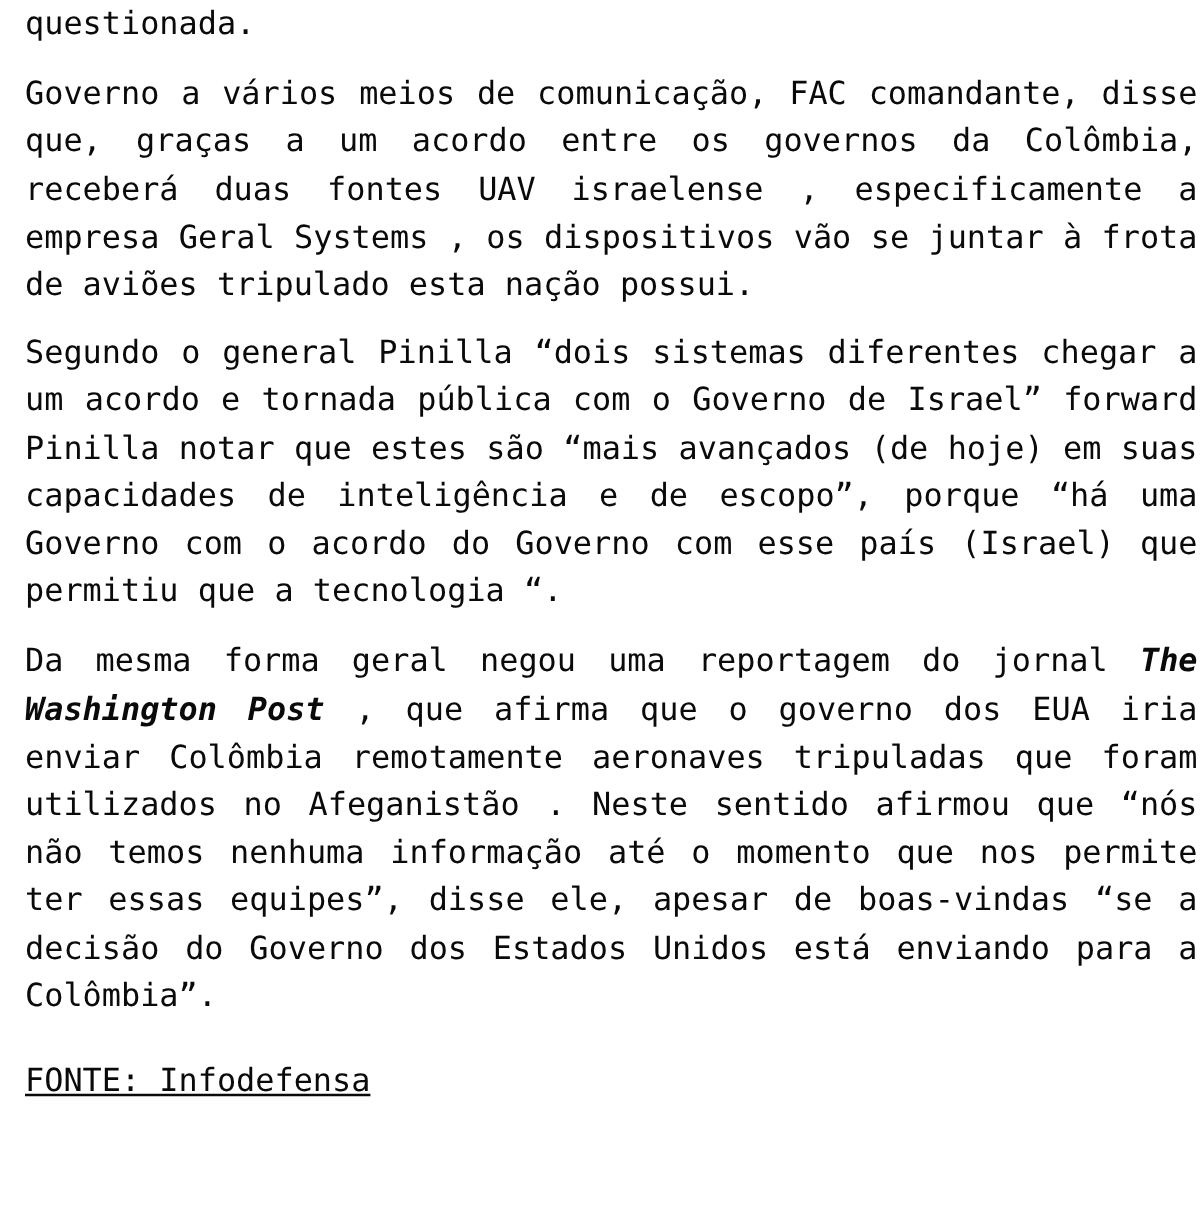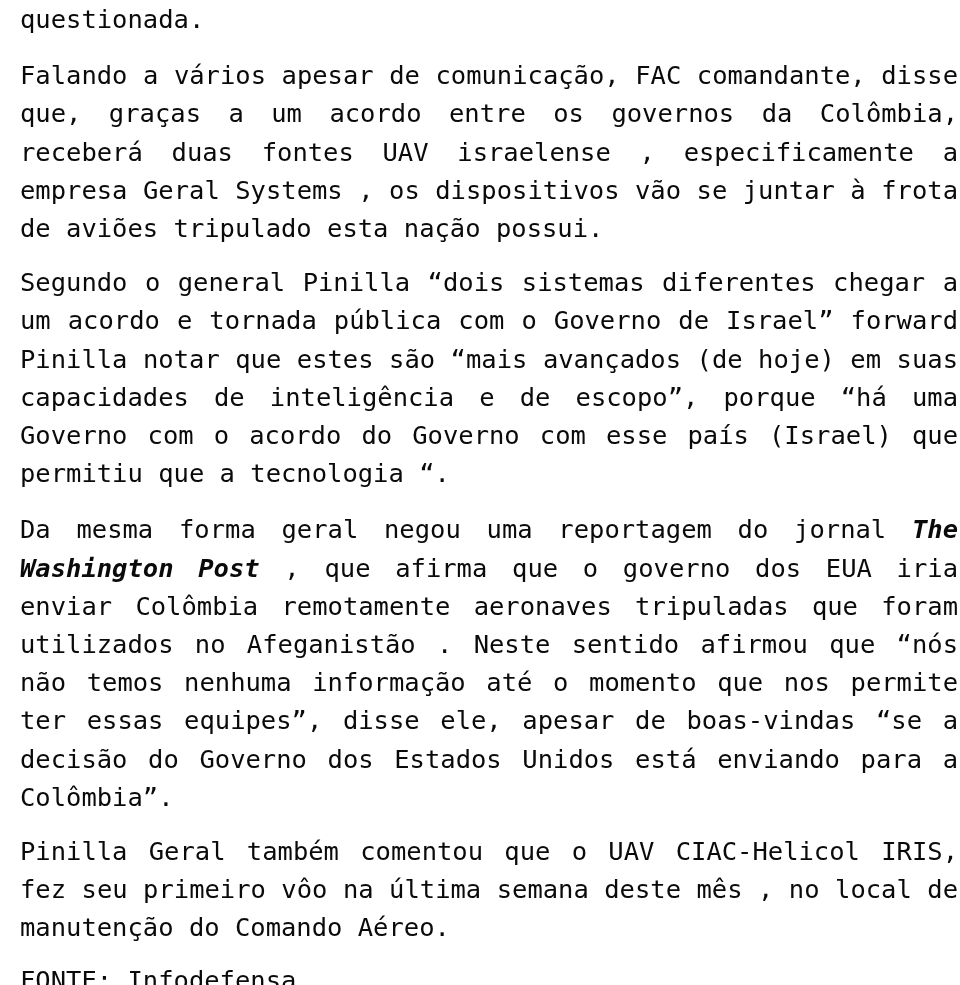--- a/index.html
+++ b/index.html
@@ -55,32 +55,31 @@
 
 <div id="page">
   <div class="doc-body">
 
     <p class="para p-lead">
       <span>questionada.</span>
     </p>
 
     <div class="gap-1"></div>
 
-    <p class="para"><span>Falando a vários apesar de comunicação, FAC comandante, disse que, graças a um acordo entre os governos da Colômbia, </span><b>receberá duas fontes UAV israelense</b><span> , especificamente a empresa </span><b>Geral Systems</b><span> , os dispositivos vão se juntar à frota de aviões tripulado esta nação possui.</span></p>
+    <p class="para"><span>Governo a vários meios de comunicação, FAC comandante, disse que, graças a um acordo entre os governos da Colômbia, </span><b>receberá duas fontes UAV israelense</b><span> , especificamente a empresa </span><b>Geral Systems</b><span> , os dispositivos vão se juntar à frota de aviões tripulado esta nação possui.</span></p>
 
     <div class="gap-2"></div>
 
     <p class="para"><span>Segundo o general Pinilla “dois sistemas diferentes chegar a um acordo e tornada pública com o Governo de Israel” forward Pinilla notar que estes são “mais avançados (de hoje) em suas capacidades de inteligência e de escopo”, porque “há uma Governo com o acordo do Governo com esse país (Israel) que permitiu que a tecnologia “.</span></p>
 
     <div class="gap-3"></div>
 
     <p class="para"><span>Da mesma forma geral </span><b>negou uma reportagem do jornal </b><i class="bi">The Washington Post</i><b> , que afirma que o governo dos EUA iria enviar Colômbia remotamente aeronaves tripuladas que foram utilizados no Afeganistão</b><span> . Neste sentido afirmou que “nós não temos nenhuma informação até o momento que nos permite ter essas equipes”, disse ele, apesar de boas-vindas “se a decisão do Governo dos Estados Unidos está enviando para a Colômbia”.</span></p>
 
     <div class="gap-4"></div>
 
-    <p class="para"><span>Pinilla Geral também comentou que </span><b>o UAV CIAC-Helicol IRIS, fez seu primeiro vôo na última semana deste mês</b><span> , no local de manutenção do Comando Aéreo.</span></p>
 
     <div class="gap-5"></div>
 
     <p class="para noflow"><span>FONTE: Infodefensa</span></p>
 
   </div>
 </div>
 
 </body></html>

